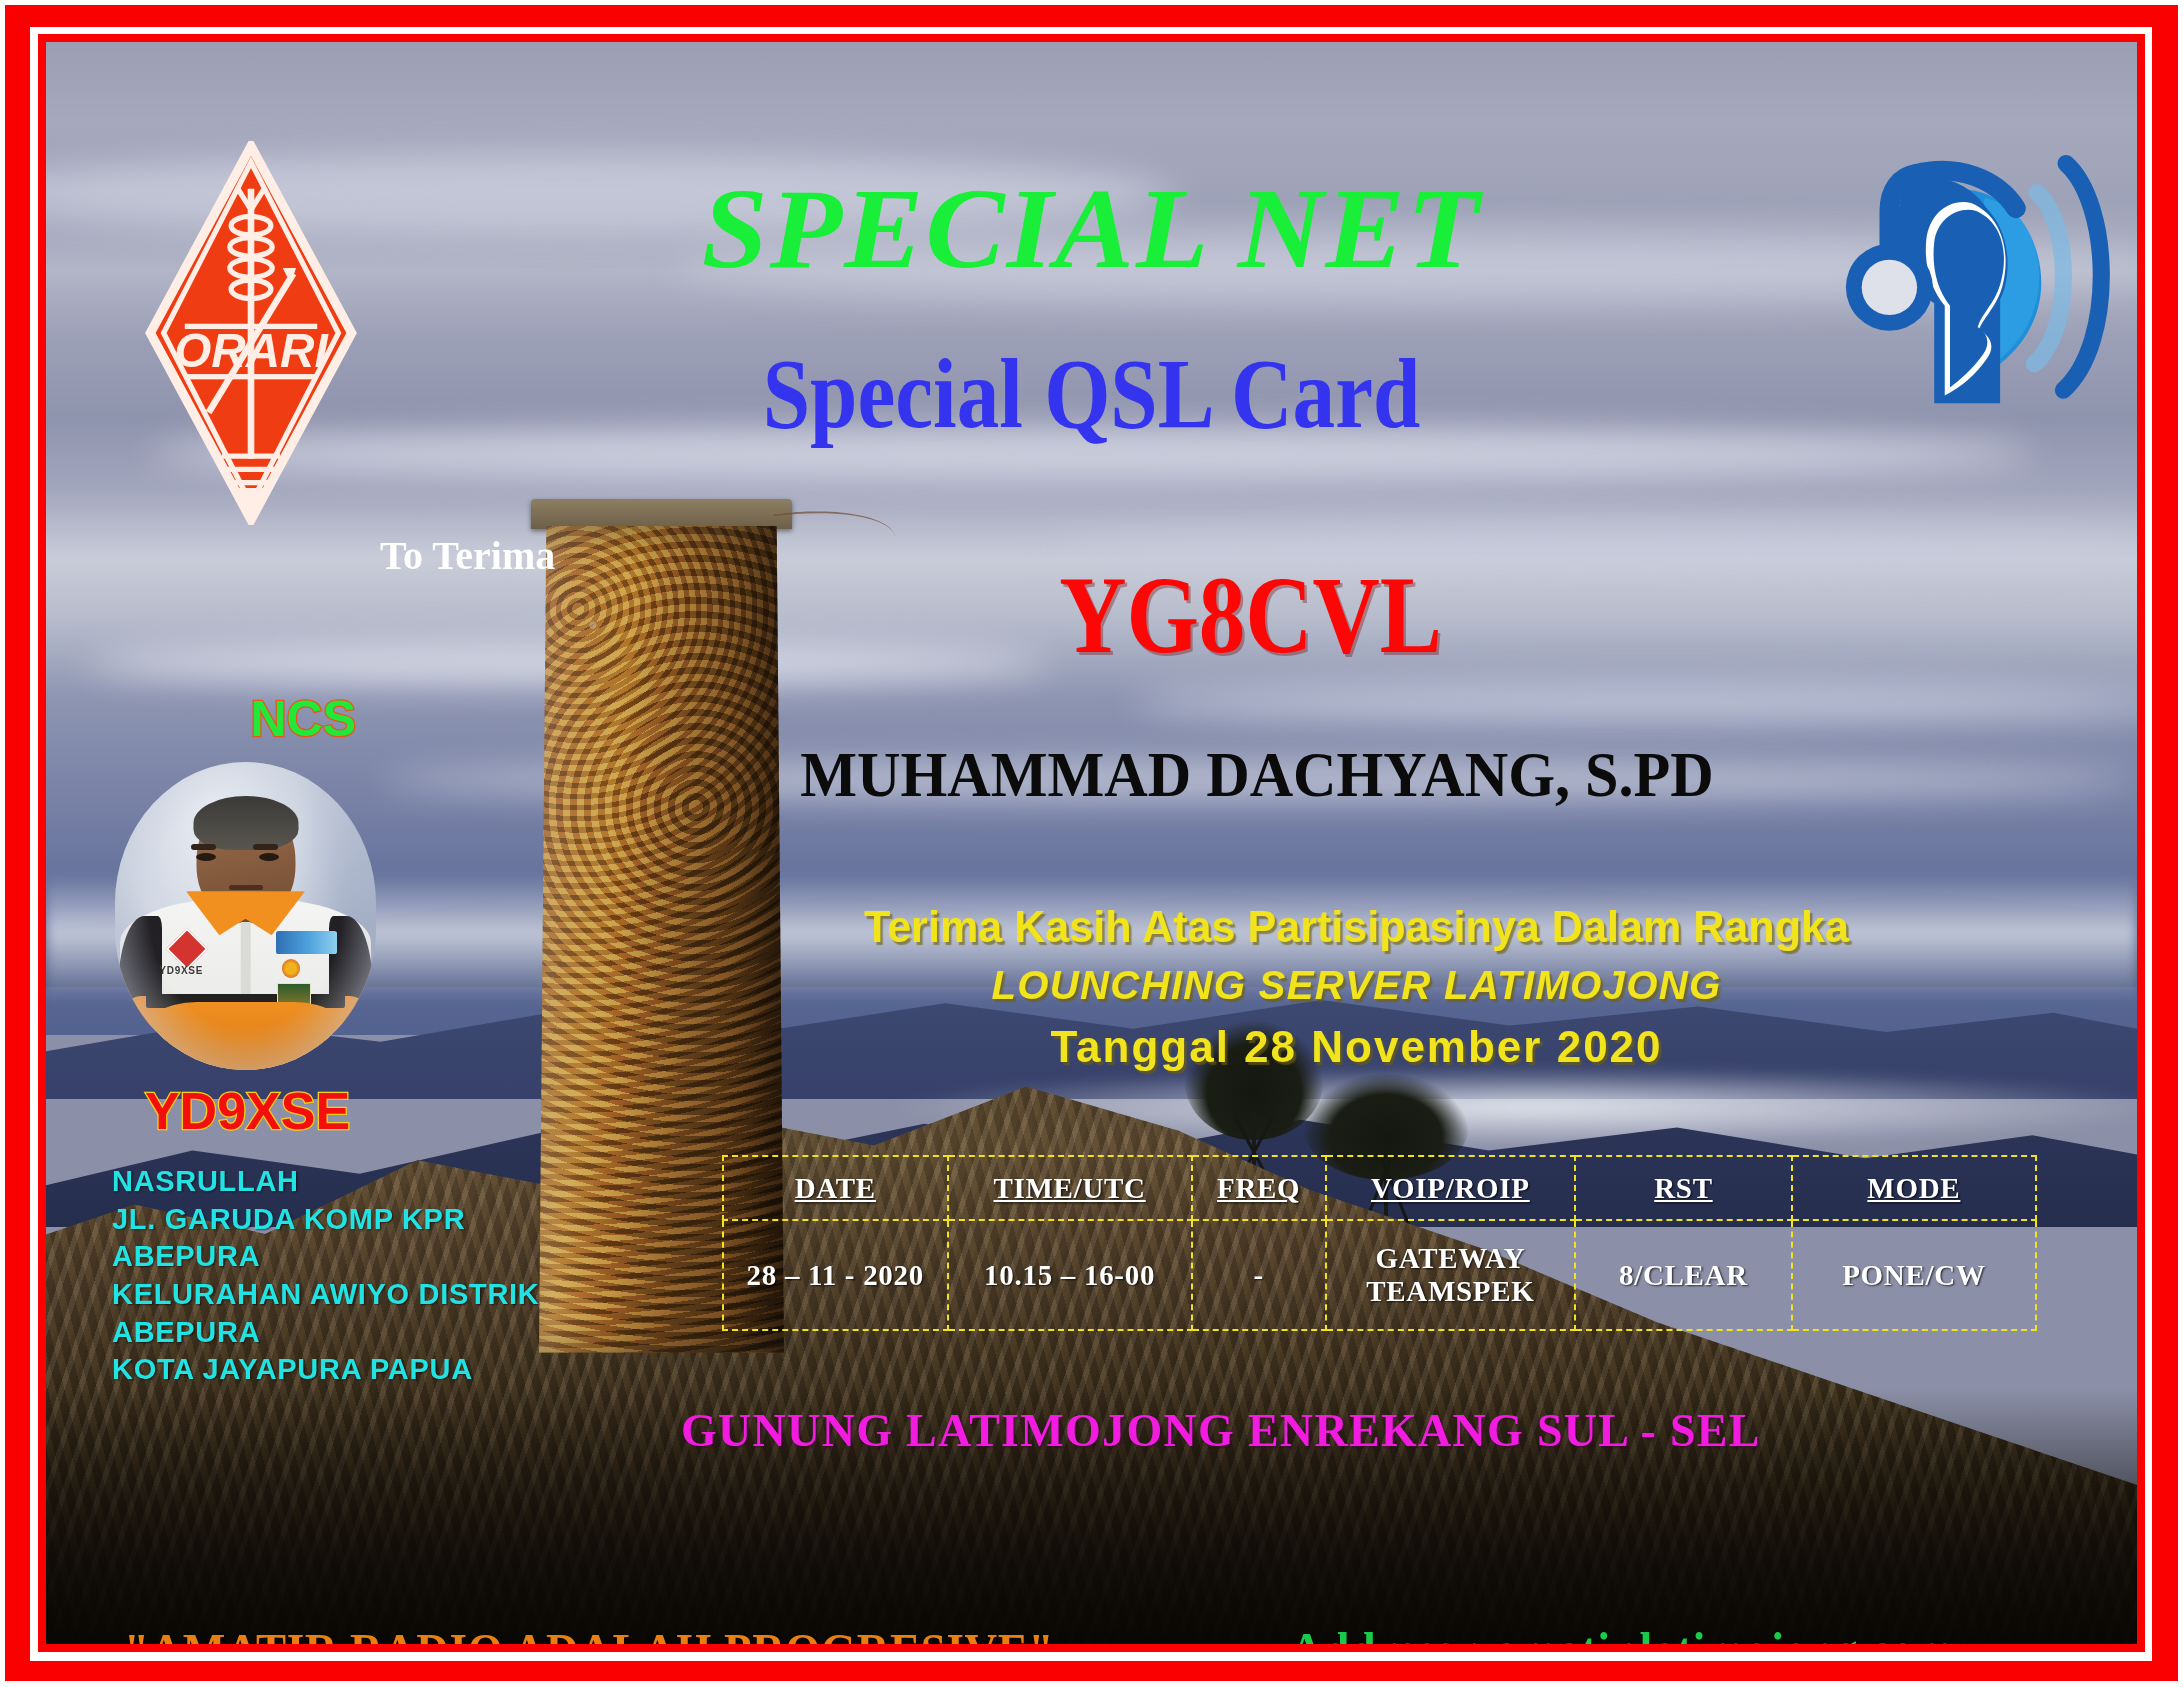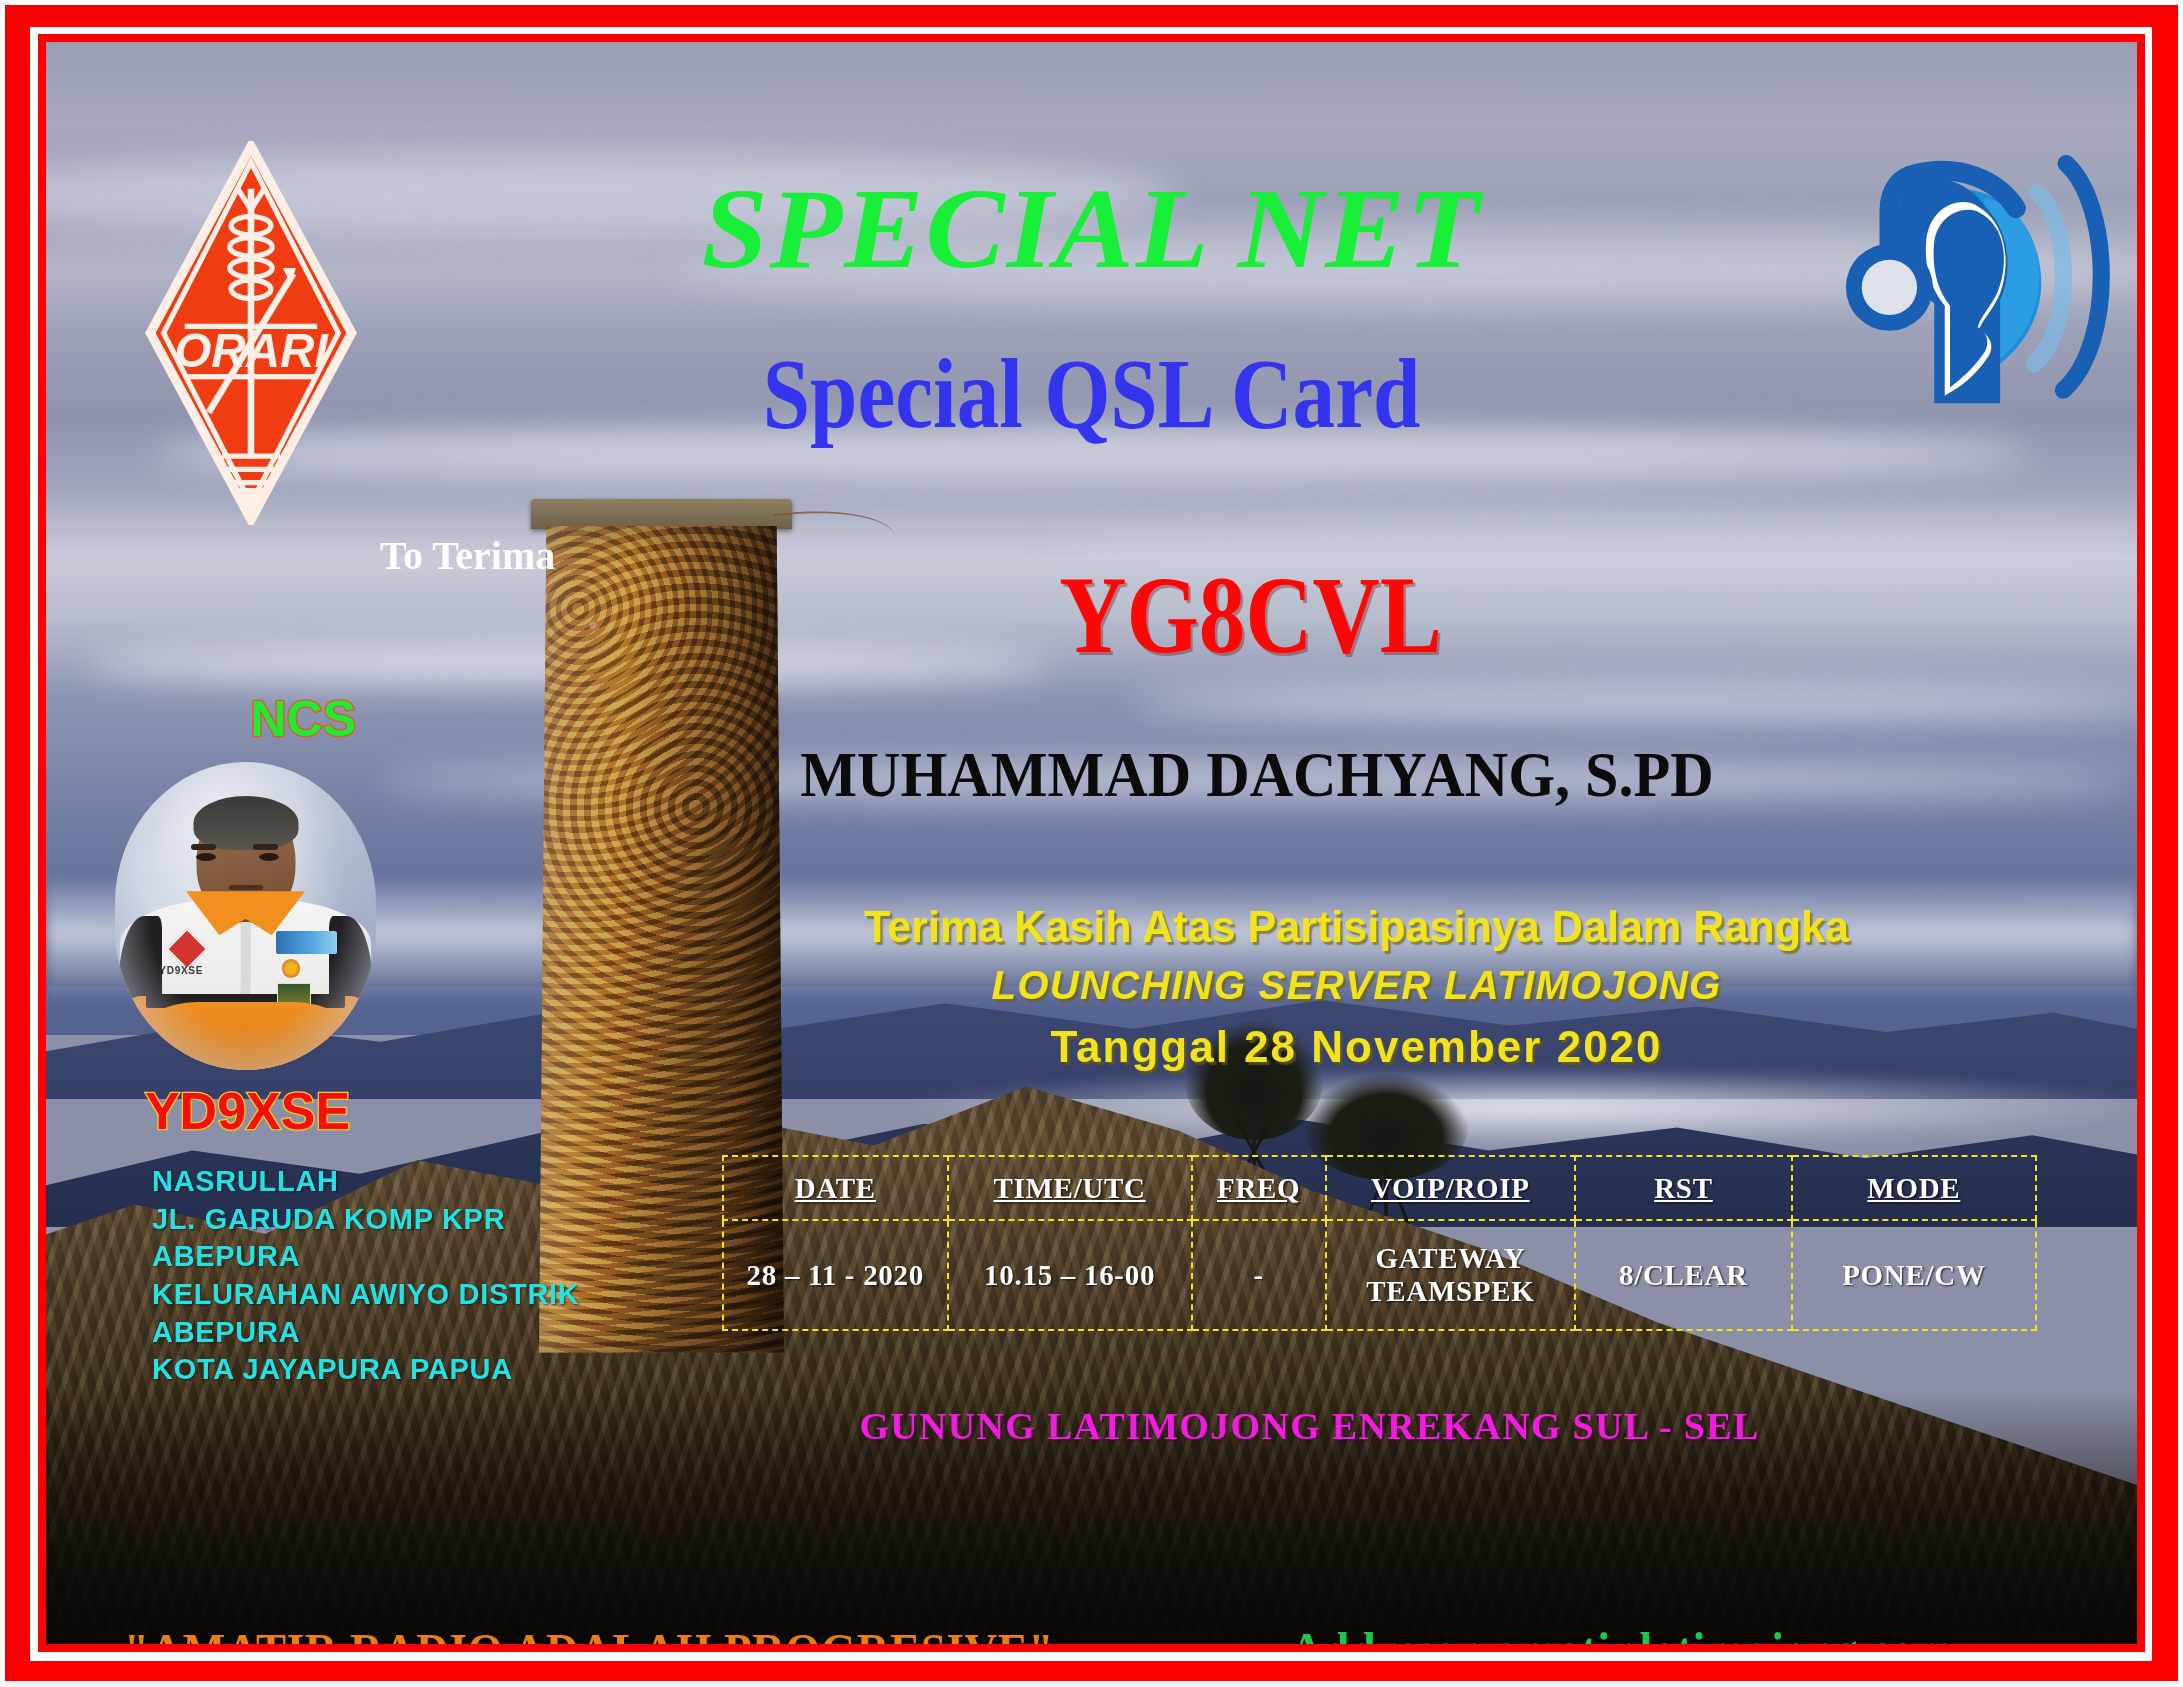--- a/index.html
+++ b/index.html
@@ -414,21 +414,20 @@
   
   #address-block {
     position: absolute;
     left: 66px; top: 1121px;
     font-family: "Liberation Sans", sans-serif;
     font-weight: bold;
     font-size: 29px; line-height: 1.30;
     color: #22e3e3;
     letter-spacing: 0.7px;
     text-shadow: 1.3px 1.3px 2px rgba(0,0,0,.55);
-    margin-left: 40px;
   }
   #address-block div { white-space: nowrap; }
 
   
   #log-table {
     position: absolute;
     left: 676px; top: 1113px;
     width: 1315px; height: 173px;
     border: 2px dashed #f2e41c;
     border-collapse: collapse;
@@ -448,24 +447,24 @@
   #log-table td { font-size: 29px; height: 110px; letter-spacing: 0.7px; }
   #log-table .cw-date { width: 17.1%; }
   #log-table .cw-time { width: 18.6%; }
   #log-table .cw-freq { width: 10.2%; }
   #log-table .cw-voip { width: 19.0%; }
   #log-table .cw-rst  { width: 16.5%; text-align: center; }
   #log-table .cw-mode { width: 18.6%; }
 
   
   #location-line {
-    left: 635px; top: 1362px; width: 1257px; text-align: center;
-    font-family: "Liberation Serif", serif;
-    font-weight: bold;
-    font-size: 38px;
+    left: 635px; top: 1362px; width: 1257px; 
+    font-family: "Liberation Serif", serif;
+    font-weight: bold;
+    font-size: 46px;
     color: #f21ce0;
     letter-spacing: 1.3px;
     text-shadow: 2px 2px 2px rgba(60,0,50,.5);
   }
 
   
   #motto {
     left: 78px; top: 1580px;
     font-family: "Liberation Serif", serif;
     font-weight: bold;

